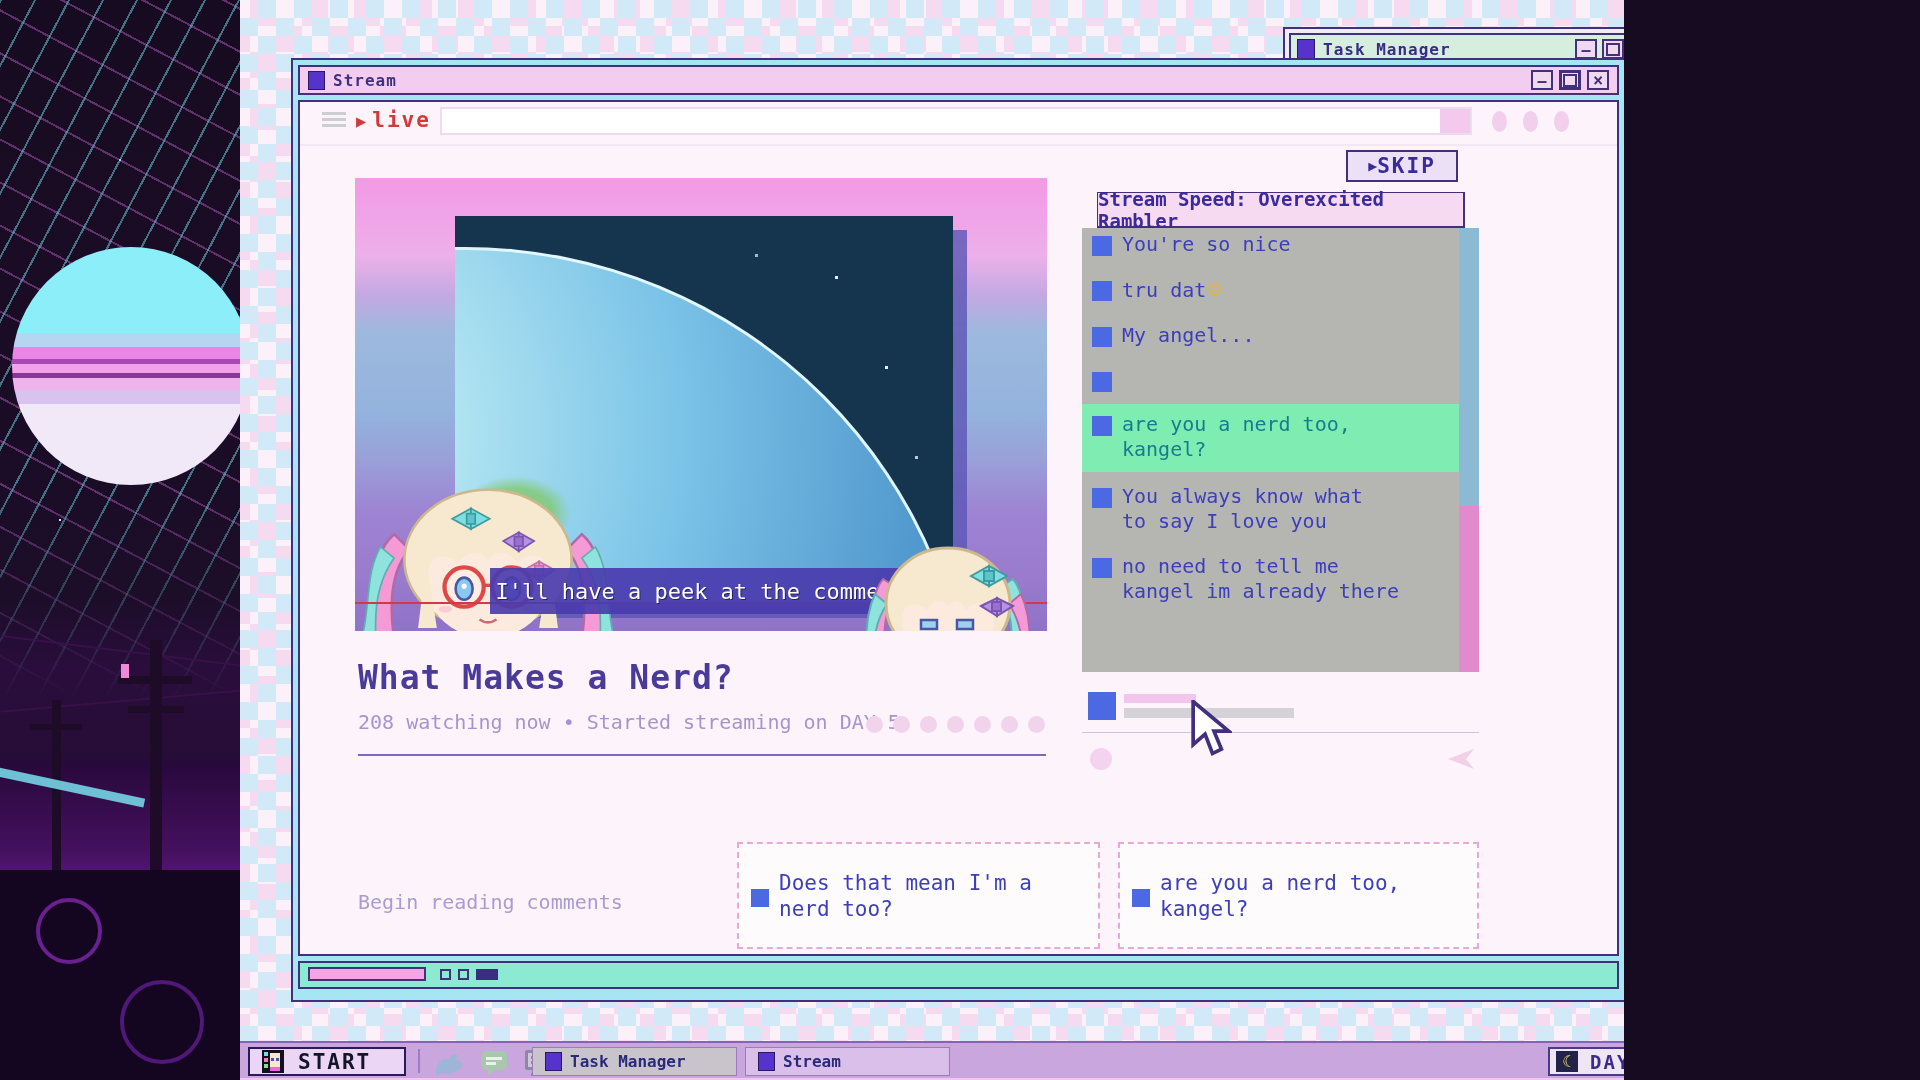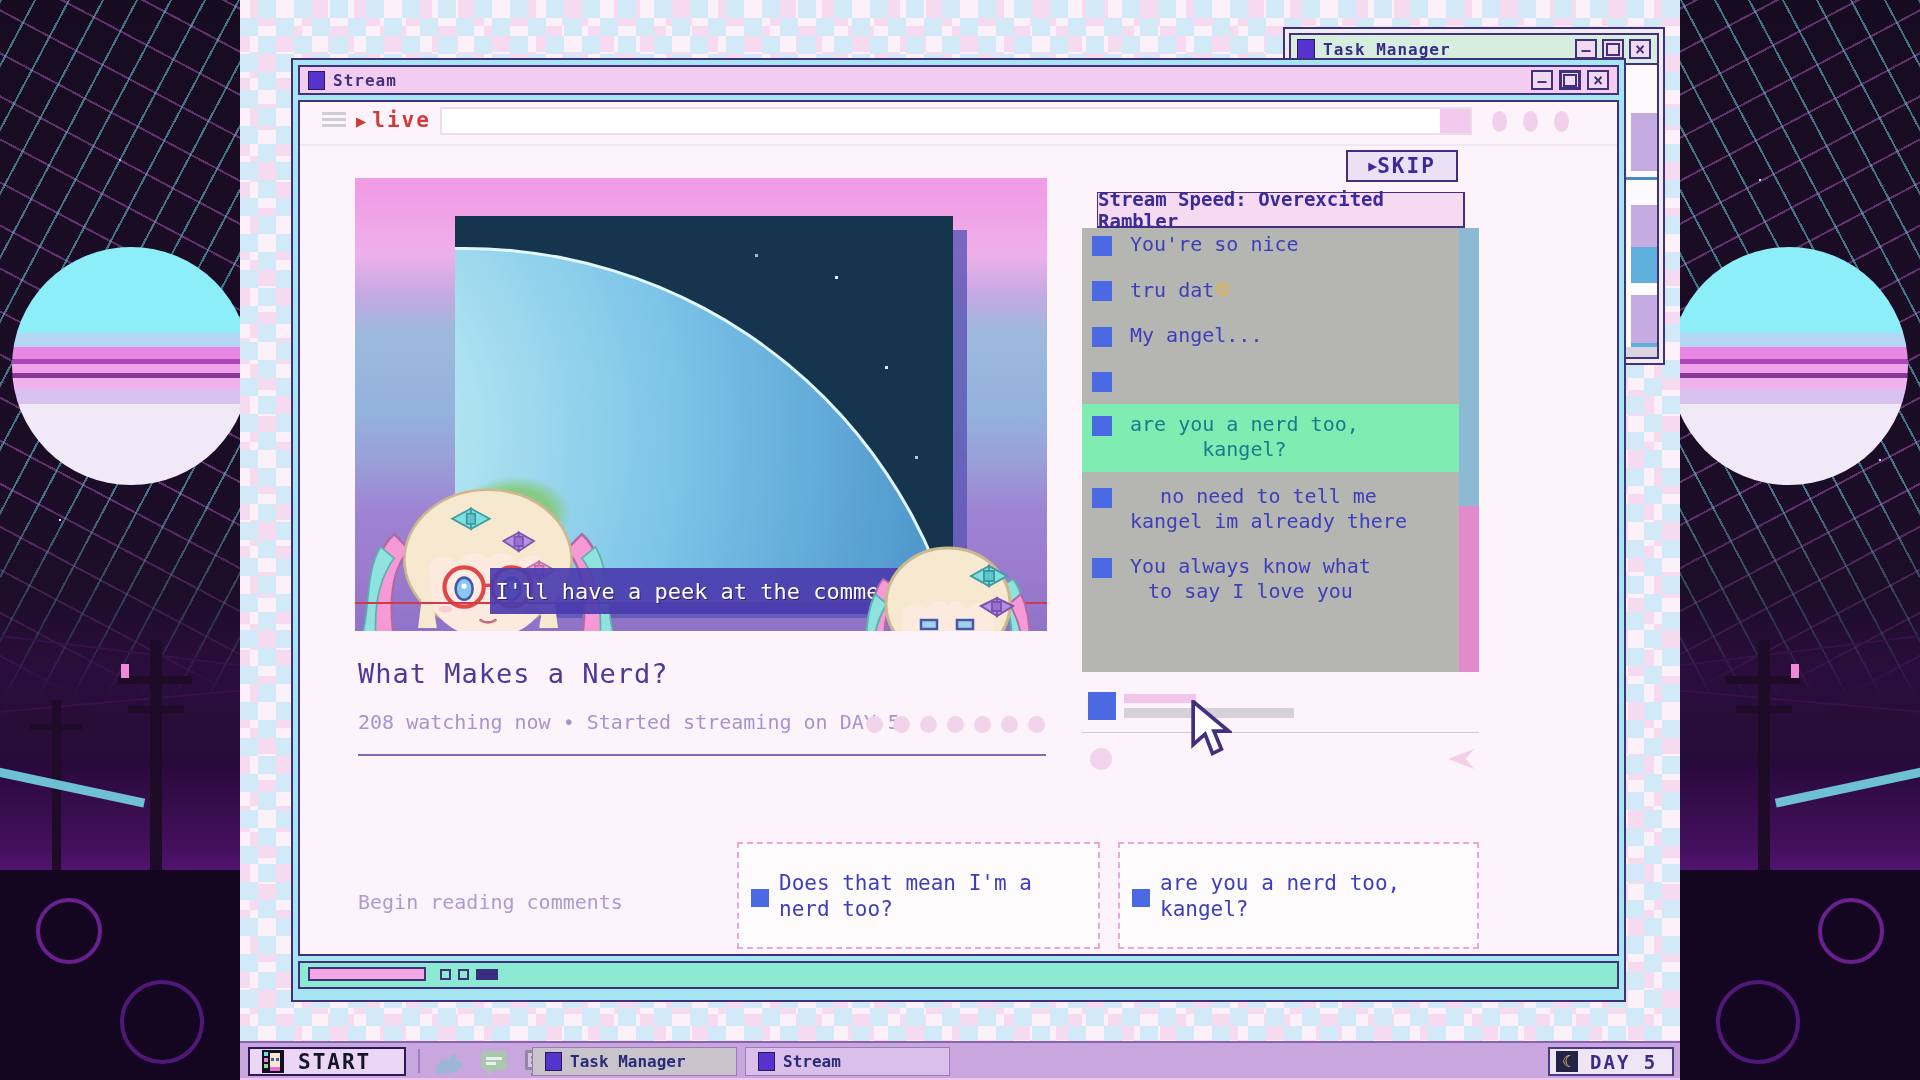--- a/index.html
+++ b/index.html
@@ -1,17 +1,17 @@
 <!DOCTYPE html>
 <html><head>
 <meta charset="utf-8">
 <style>
   html,body{margin:0;padding:0;width:1920px;height:1080px;overflow:hidden;background:#170b21;
     font-family:"DejaVu Sans Mono", monospace;}
-  .screen{position:relative;width:1920px;height:1080px;overflow:hidden;}
+  .screen{position:relative;width:1624px;height:1080px;overflow:hidden;}
   .abs{position:absolute;}
 
   
   .desktop{position:absolute;inset:0;background:
     radial-gradient(2px 2px at 120px 160px,#cfe8ff 50%,transparent 51%),
     radial-gradient(2px 2px at 60px 520px,#cfe8ff 50%,transparent 51%),
     radial-gradient(2px 2px at 200px 420px,#e8c8ff 50%,transparent 51%),
     radial-gradient(2px 2px at 1760px 180px,#cfe8ff 50%,transparent 51%),
     radial-gradient(2px 2px at 1880px 460px,#e8c8ff 50%,transparent 51%),
     linear-gradient(180deg,#170b21 0%,#1c0d28 55%,#2a0d3c 62%,#170b21 100%);}
@@ -118,37 +118,37 @@
   .subtitle{position:absolute;left:135px;top:390px;width:448px;height:46px;background:rgba(74,60,174,.92);z-index:5;
     color:#ffffff;font-size:22px;display:flex;align-items:center;justify-content:center;text-shadow:1px 1px 0 #2a2060;white-space:nowrap;}
   .char-big{position:absolute;left:-12px;top:296px;z-index:3;}
   .char-small{position:absolute;left:498px;top:356px;z-index:6;}
 
   
   .chat{position:absolute;left:782px;top:126px;width:397px;height:444px;background:#b5b5b1;overflow:hidden;}
   .chat-scroll-blue{position:absolute;right:0;top:0;width:20px;height:278px;background:#8cb9d4;}
   .chat-scroll-pink{position:absolute;right:0;top:278px;width:20px;height:166px;background:#e18bcd;}
   .chat-rows{position:absolute;left:0;top:-6px;width:377px;display:flex;flex-direction:column;gap:16px;padding-top:8px;}
-  .chat-row{display:flex;gap:18px;padding:2px 20px 2px 10px;align-items:flex-start;text-align:center;}
+  .chat-row{display:flex;gap:10px;padding:2px 20px 2px 10px;align-items:flex-start;}
   .chat-row .av{flex:0 0 20px;width:20px;height:20px;background:#4a69e2;margin-top:4px;}
   .chat-row .msg-text{color:#3c3ebc;font-size:20px;line-height:25px;white-space:pre-line;}
   .chat-row.hl{background:#7fecb2;padding-top:8px;padding-bottom:10px;margin:-6px 0;width:397px;box-sizing:border-box;}
   .chat-row.hl .msg-text{color:#157d8d;}
   .emoji{color:#e8b430;font-size:22px;margin-left:2px;}
 
   
   .typing-av{position:absolute;left:788px;top:590px;width:28px;height:28px;background:#4a69e2;}
   .typing-name{position:absolute;left:824px;top:592px;width:72px;height:9px;background:#f2c5ec;}
   .typing-msg{position:absolute;left:824px;top:606px;width:170px;height:10px;background:#d4d2d6;}
   .input-divider{position:absolute;left:782px;top:630px;width:397px;height:1px;background:#cfc4da;}
   .emoji-btn{position:absolute;left:790px;top:646px;width:22px;height:22px;border-radius:50%;background:#f4d3ee;}
   .send-btn{position:absolute;left:1146px;top:644px;}
 
   
-  .info-title{position:absolute;left:58px;top:556px;color:#4a3a9a;font-size:27px;font-weight:normal;letter-spacing:1px;}
+  .info-title{position:absolute;left:58px;top:556px;color:#4a3a9a;font-size:33px;font-weight:bold;letter-spacing:1px;}
   .info-meta{position:absolute;left:58px;top:608px;color:#a395cf;font-size:20px;}
   .viewer-dots{position:absolute;left:566px;top:614px;display:flex;gap:10px;}
   .viewer-dots span{width:17px;height:17px;border-radius:50%;background:#f1d3ec;}
   .info-underline{position:absolute;left:58px;top:652px;width:688px;height:2px;background:#7a6ab8;}
   .begin-reading{position:absolute;left:58px;top:788px;color:#a89cd0;font-size:20px;}
 
   
   .choice{position:absolute;top:740px;height:107px;box-sizing:border-box;border:2px dashed #e8a8d8;background:#fefbfd;
     display:flex;align-items:center;gap:10px;padding:0 12px;}
   .choice .av{flex:0 0 18px;width:18px;height:18px;background:#4a69e2;margin-top:4px;}
@@ -358,27 +358,27 @@
             <div class="chat-row">
     <span class="av"></span>
   </div>
             <div class="chat-row hl">
     <span class="av"></span>
     <span class="msg-text">are you a nerd too,
 kangel?</span>
   </div>
             <div class="chat-row">
     <span class="av"></span>
+    <span class="msg-text">You always know what
+to say I love you</span>
+  </div>
+            <div class="chat-row">
+    <span class="av"></span>
     <span class="msg-text">no need to tell me
 kangel im already there</span>
-  </div>
-            <div class="chat-row">
-    <span class="av"></span>
-    <span class="msg-text">You always know what
-to say I love you</span>
   </div>
           </div>
         <div class="chat-scroll-blue"></div>
         <div class="chat-scroll-pink"></div>
       </div>
 
       <div class="typing-av"></div>
       <div class="typing-name"></div>
       <div class="typing-msg"></div>
       <div class="input-divider"></div>

